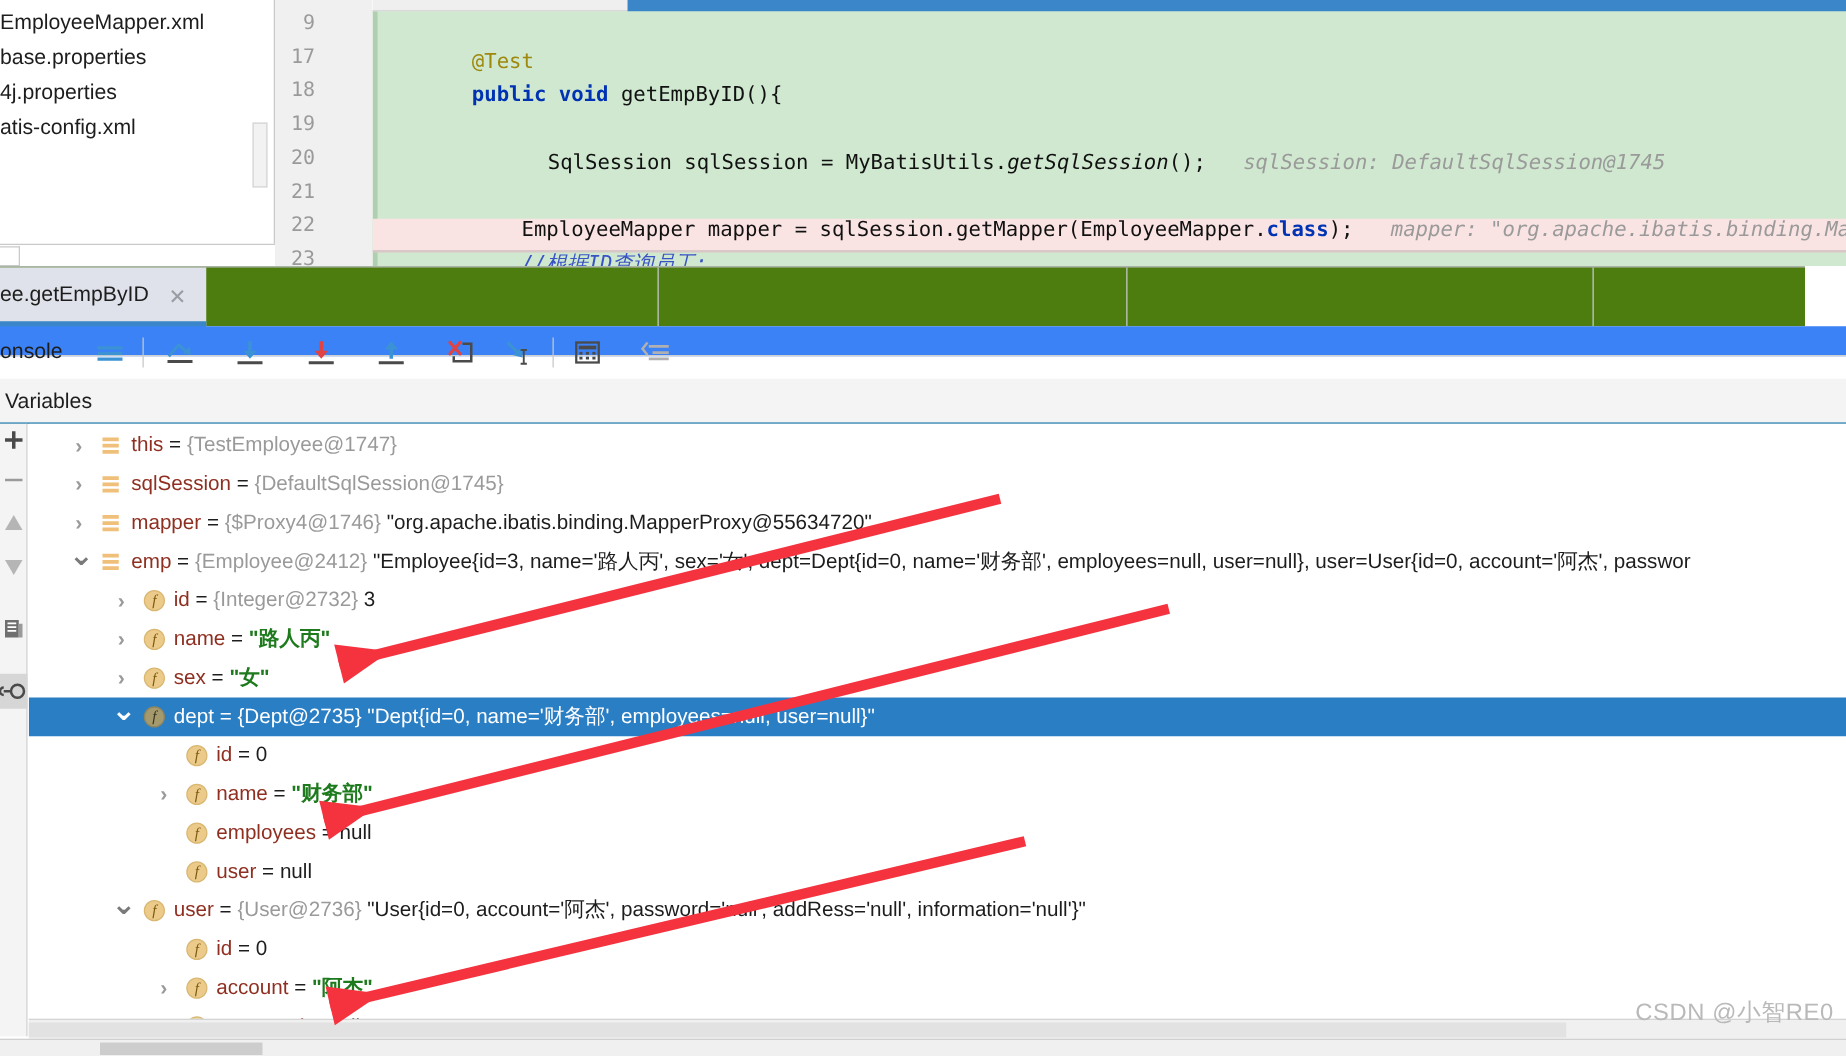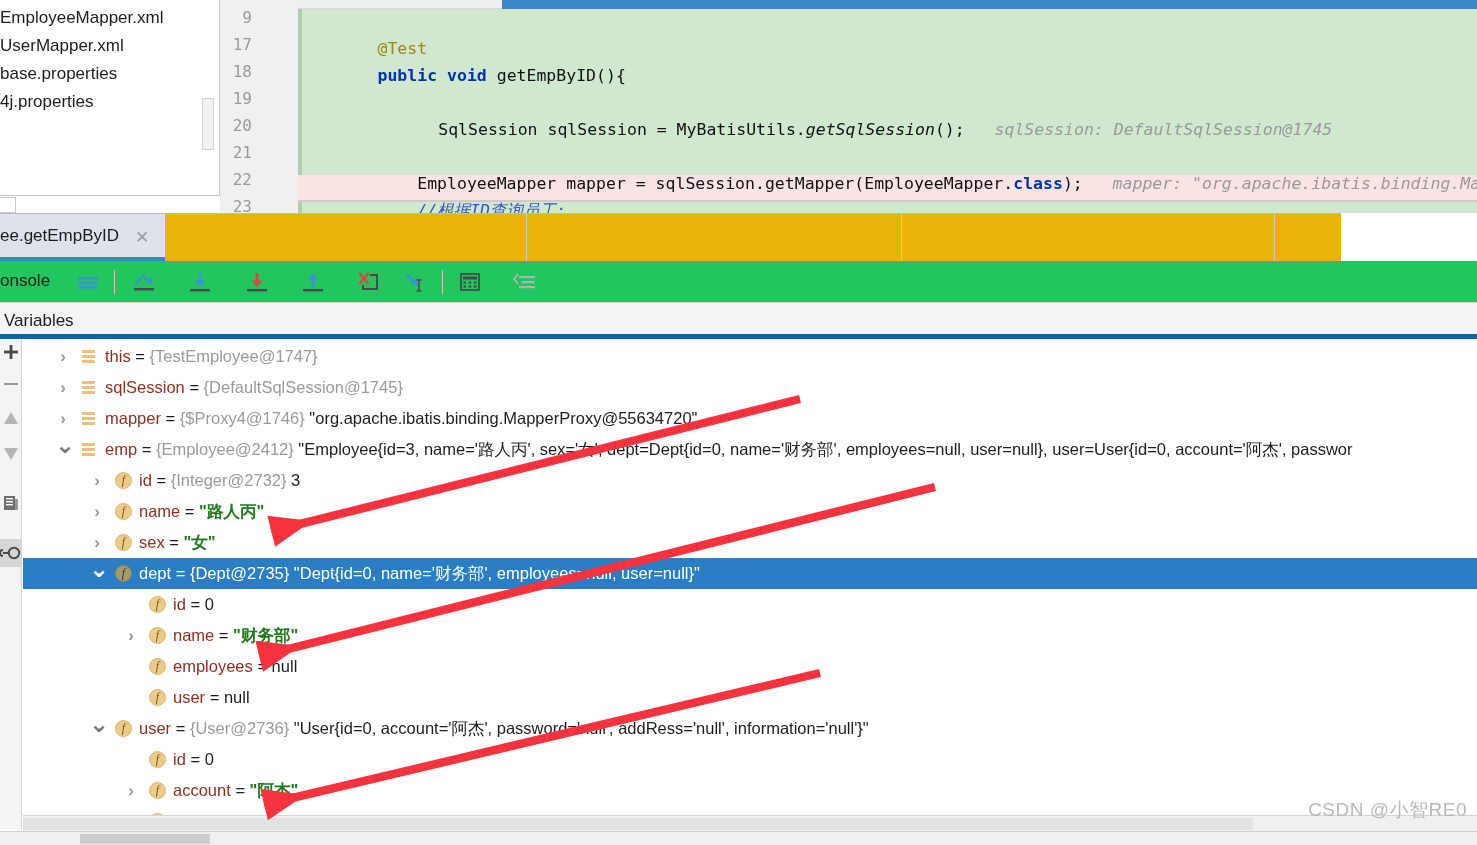--- a/index.html
+++ b/index.html
@@ -115,22 +115,22 @@
   .plain{ color:#111111; }
   .hint{ color:#9a9a9a; font-style:italic; }
 
   
   #debug-panel{
     position:absolute; left:0; top:213px; width:1477px; height:632px;
     background:#ffffff;
   }
   
   #debug-tabrow{
-    position:absolute; left:0; top:0; width:1341px; height:48px;
-    background:#eab308; border-top:1px solid #b9bcc4;
+    position:absolute; left:0; top:0; width:1444px; height:48px;
+    background:#4d7c0f; border-top:1px solid #b9bcc4;
   }
   .tabcell{
     position:absolute; top:0; height:48px;
     border-right:1px solid #c6c9d1;
   }
   #tab-active{
     position:absolute; left:0; top:0; width:165px; height:48px;
     background:#dfe2ea;
   }
   #tab-active-label{
@@ -141,34 +141,34 @@
     position:absolute; left:134px; top:16px; width:16px; height:16px;
     color:#9a9ca3; font-size:17px; line-height:16px; text-align:center;
   }
   #tab-active-underline{
     position:absolute; left:0; top:43px; width:165px; height:5px;
     background:#3b86c8;
   }
 
   
   #debug-toolbar{
-    position:absolute; left:0; top:48px; width:1477px; height:42px;
-    background:#22c55e; border-bottom:1px solid #cfcfcf;
+    position:absolute; left:0; top:48px; width:1477px; height:24px;
+    background:#3b82f6; border-bottom:1px solid #cfcfcf;
   }
   #console-label{
     position:absolute; left:0px; top:10px;
     font-size:17px; color:#1d1d1d;
   }
   .tb-btn{ position:absolute; top:6px; width:30px; height:30px; }
   .tb-sep{ position:absolute; top:9px; width:1px; height:24px; background:#c8c8c8; }
 
   
   #vars-header{
     position:absolute; left:0; top:90px; width:1477px; height:36px;
-    background:#f4f4f4; border-bottom:5px solid #0369a1;
+    background:#f4f4f4; border-bottom:1px solid #0369a1;
   }
   #vars-header-label{
     position:absolute; left:4px; top:8px; font-size:17px; color:#1d1d1d;
   }
 
   
   #vars-sidebar{
     position:absolute; left:0; top:126px; width:22px; height:490px;
     background:#f4f4f4; border-right:1px solid #d4d4d4;
   }
@@ -247,23 +247,23 @@
     pointer-events:none;
   }
 </style>
 </head>
 <body>
 
 <div id="editor-area">
 
   <div id="project-tree">
     <div class="tree-file">EmployeeMapper.xml</div>
-    <div class="tree-file">UserMapper.xml</div>
     <div class="tree-file">base.properties</div>
     <div class="tree-file">4j.properties</div>
+    <div class="tree-file">atis-config.xml</div>
     <div id="tree-scroll"></div>
     <div id="tree-bottom-box"></div>
     <div id="tree-bottom-inner"></div>
   </div>
 
   <div id="gutter">
 
     <svg id="icon-run-test" class="gutter-icon" viewBox="0 0 20 20">
       <path d="M3 10a7 7 0 1 1 2.2 5.1" fill="none" stroke="#4a9c4a" stroke-width="2.4"></path>
       <path d="M4 3.5 L8.5 6 L4 8.2 Z" fill="#4a9c4a"></path>

